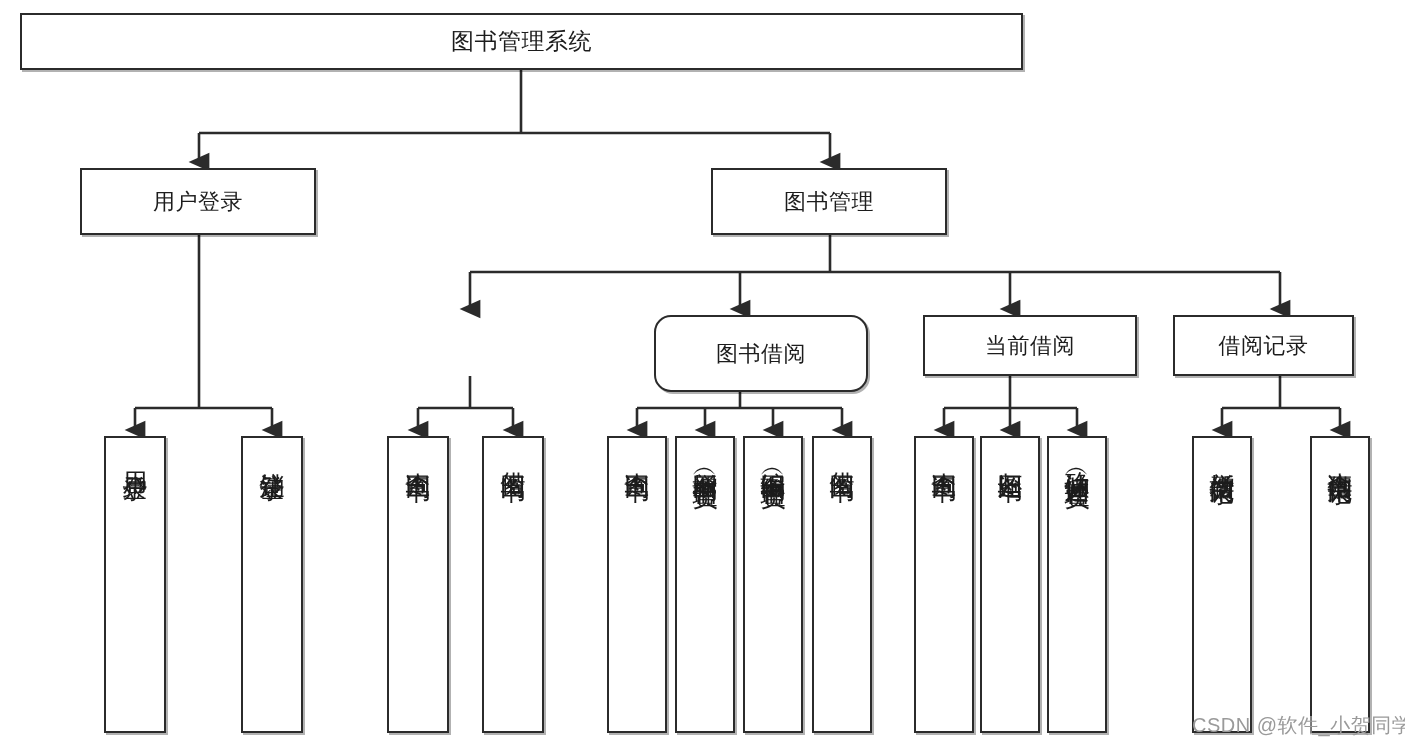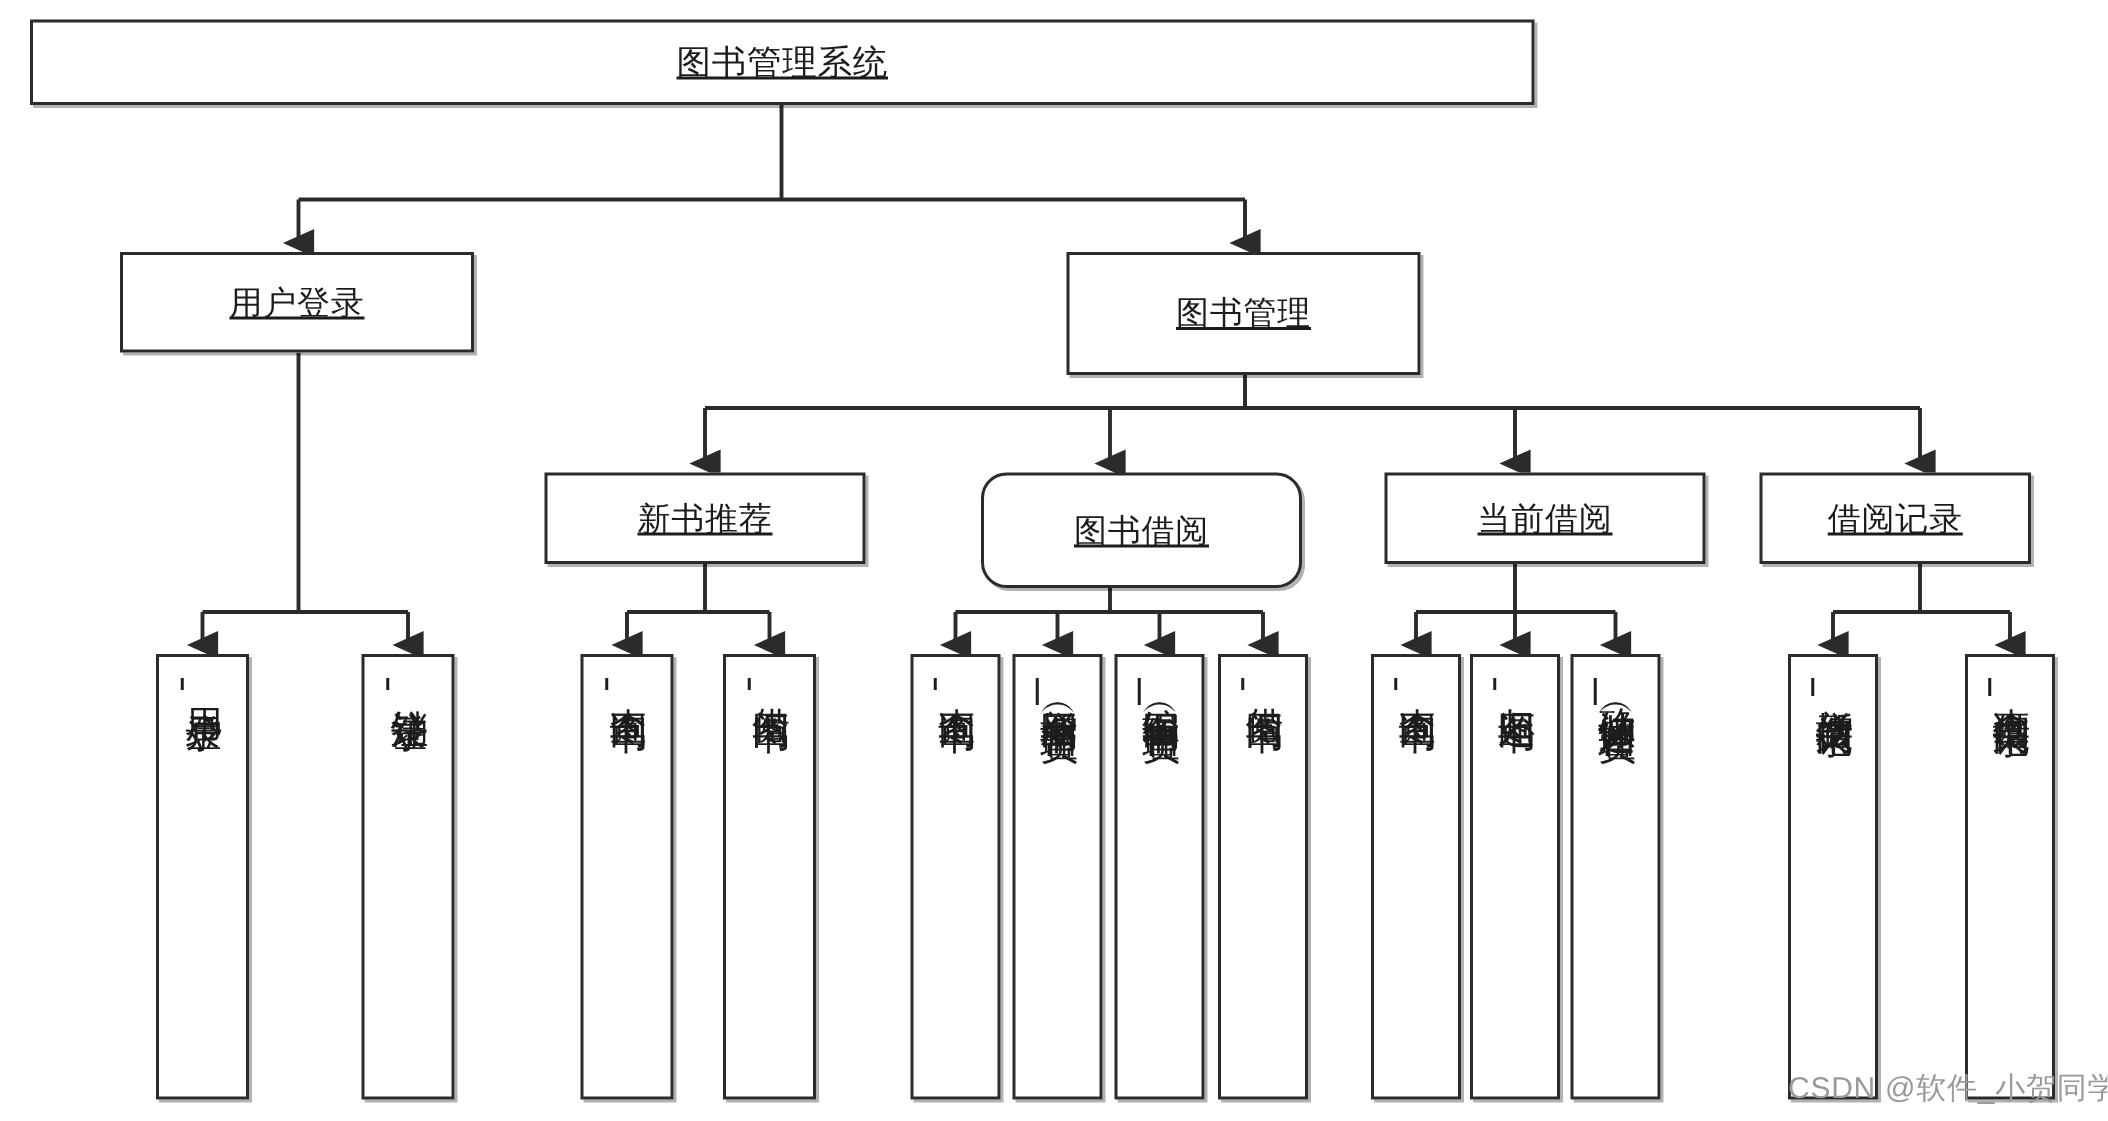--- a/index.html
+++ b/index.html
@@ -34,21 +34,20 @@
     display: flex;
     align-items: center;
     justify-content: center;
     color: #1c1c1c;
   }
   .node .label {
     display: block;
     text-align: right;
     line-height: 1.18;
     letter-spacing: 0.5px;
-    text-decoration: underline;
   }
   .node.horiz .label {
     font-size: 22px;
   }
   .node.root .label {
     font-size: 23px;
   }
   .node.vert {
     align-items: flex-start;
     justify-content: center;
@@ -128,27 +127,24 @@
     </g>
   </svg>
 
   <div class="node root horiz" style="left:20px; top:13px; width:1003px; height:57px;">
     <span class="label">图书管理系统</span>
   </div>
 
   <div class="node horiz" style="left:80px; top:168px; width:236px; height:67px;">
     <span class="label">用户登录</span>
   </div>
-  <div class="node horiz" style="left:711px; top:168px; width:236px; height:82px;">
+  <div class="node horiz" style="left:711px; top:168px; width:236px; height:67px;">
     <span class="label">图书管理</span>
   </div>
 
-  <div class="node horiz" style="left:363px; top:315px; width:214px; height:61px;">
-    <span class="label">新书推荐</span>
-  </div>
   <div class="node horiz" style="left:654px; top:315px; width:214px; height:77px;border-radius:17px;">
     <span class="label">图书借阅</span>
   </div>
   <div class="node horiz" style="left:903px; top:315px; width:214px; height:61px;margin-left:20px;">
     <span class="label">当前借阅</span>
   </div>
   <div class="node horiz" style="left:1173px; top:315px; width:181px; height:61px;">
     <span class="label">借阅记录</span>
   </div>
 

